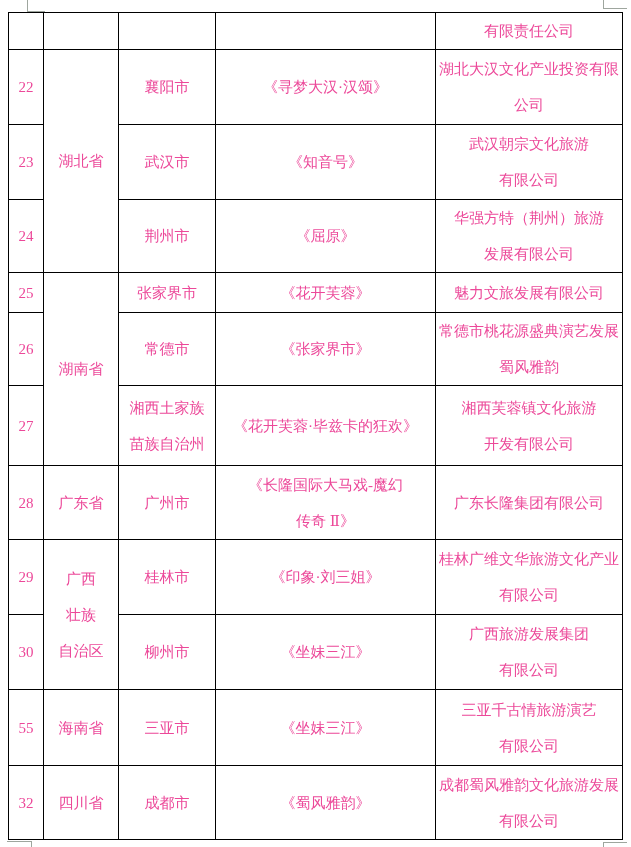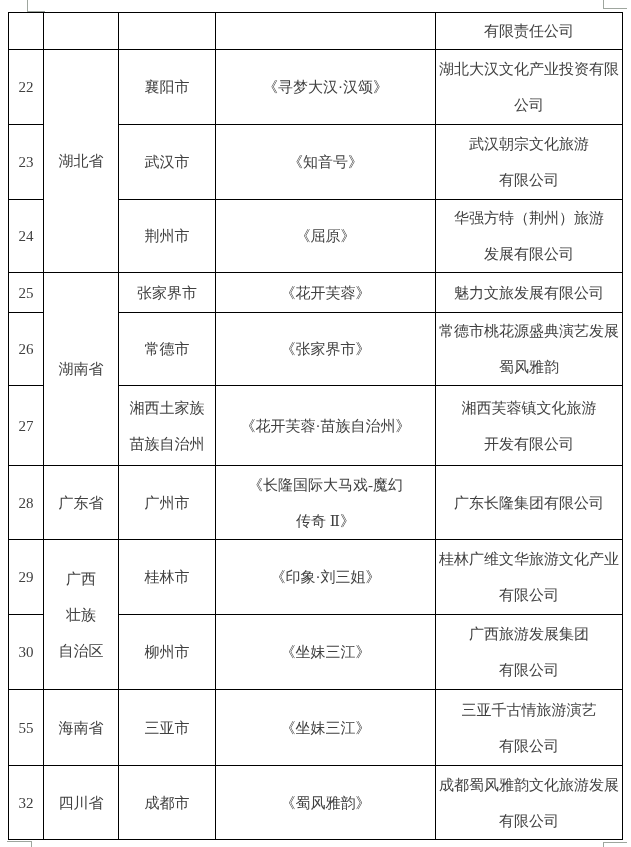--- a/index.html
+++ b/index.html
@@ -8,21 +8,21 @@
     font-family:"Liberation Serif","DejaVu Serif",serif;
     overflow:hidden;
   }
   table.doc-table {
     position:absolute; left:8px; top:12px;
     border-collapse:collapse; table-layout:fixed; width:614px;
   }
   td {
     border:1px solid #000000;
     text-align:center; vertical-align:middle;
-    font-size:15px; color:#404040;
+    font-size:15px; color:#ec4899;
     line-height:36px;
     white-space:pre-line;
     padding:0;
     overflow:hidden;
   }
   tr.h35{height:35px} tr.h40{height:40px} tr.h71{height:71px}
   tr.h73{height:73px} tr.h74{height:74px} tr.h75{height:75px}
   tr.h76{height:76px} tr.h80{height:80px}
   
   .crop { position:absolute; }
@@ -95,21 +95,21 @@
     <td>常德市</td>
     <td>《张家界市》</td>
     <td>常德市桃花源盛典演艺发展
 蜀风雅韵</td>
   </tr>
 
   <tr class="h80">
     <td>27</td>
     <td>湘西土家族
 苗族自治州</td>
-    <td>《花开芙蓉·苗族自治州》</td>
+    <td>《花开芙蓉·毕兹卡的狂欢》</td>
     <td>湘西芙蓉镇文化旅游
 开发有限公司</td>
   </tr>
 
   <tr class="h74">
     <td>28</td>
     <td>广东省</td>
     <td>广州市</td>
     <td>《长隆国际大马戏-魔幻
 传奇 Ⅱ》</td>

